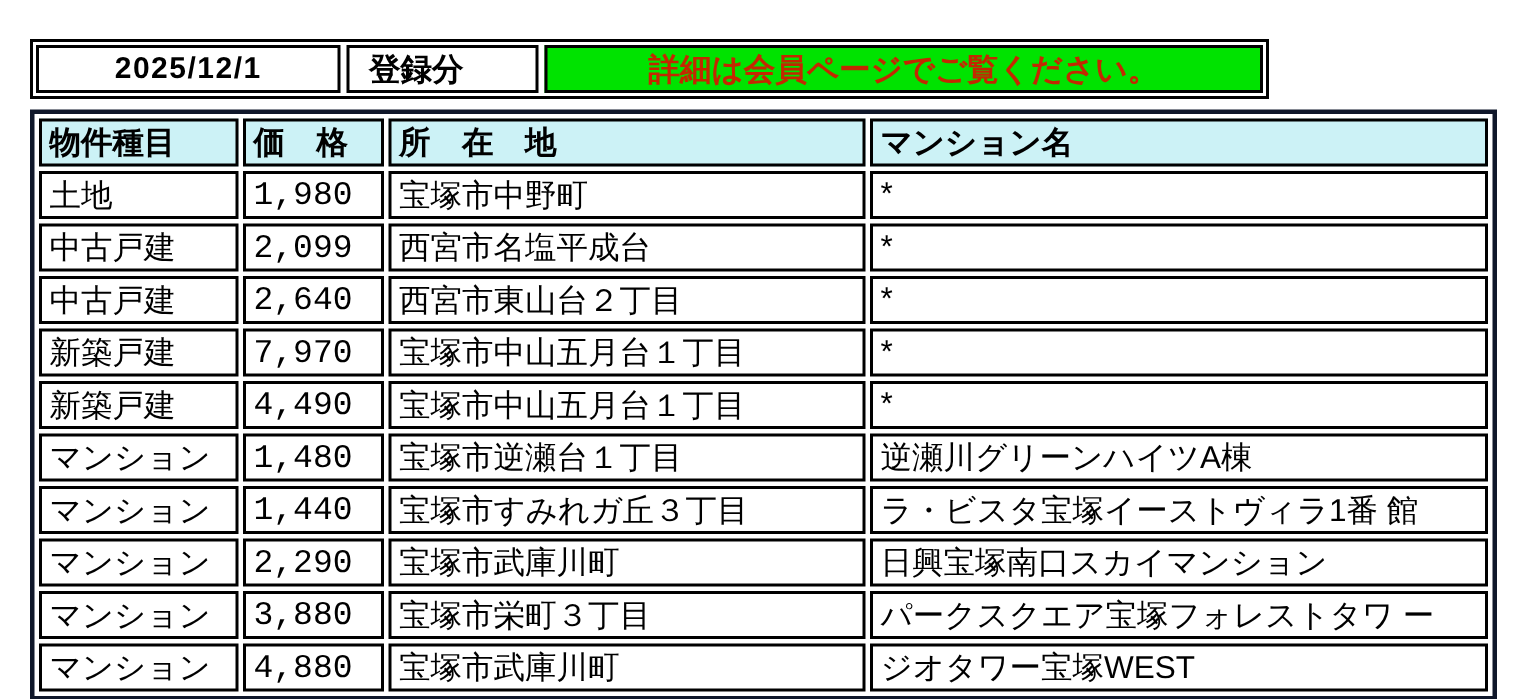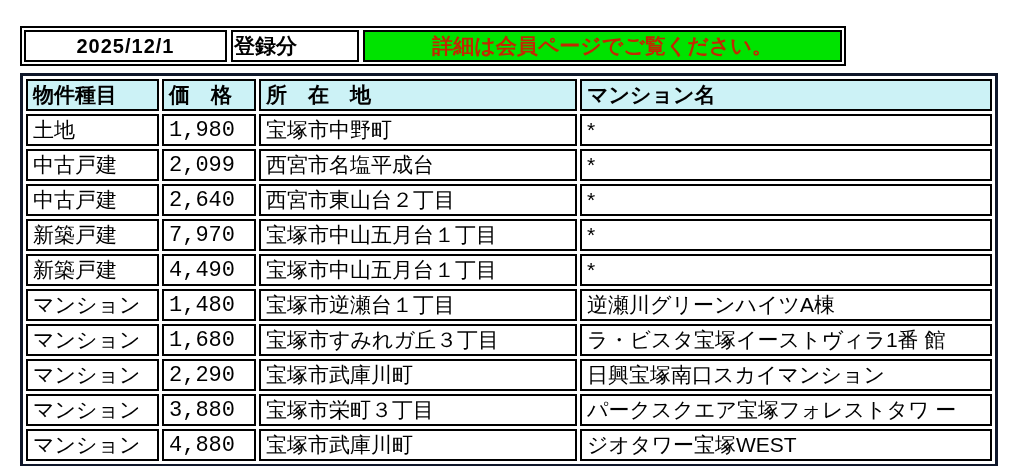--- a/index.html
+++ b/index.html
@@ -12,21 +12,21 @@
   .page{position:absolute;left:20px;top:26px;width:826px;}
 
   
   .topband{
     display:flex;align-items:stretch;
     border:2px solid #000;background:#fff;
     padding:2px;gap:4px;height:32px;box-sizing:content-box;
   }
   .tb-cell{border:2px solid #000;display:flex;align-items:center;box-sizing:border-box;}
   .tb-date{width:203px;justify-content:center;font-weight:bold;font-size:20px;letter-spacing:1px;}
-  .tb-cat{width:128px;padding-left:1px;font-weight:bold;font-size:21px;}
+  .tb-cat{width:128px;padding-left:13px;font-weight:bold;font-size:21px;}
   .tb-notice{
     flex:1;justify-content:center;
     background:var(--banner-bg,#00e300);
     color:var(--banner-text,#c32800);
     font-weight:bold;font-size:21px;font-family:Liberation Mono, monospace;
   }
 
   
   table.listing{
     margin-top:7px;width:978px;table-layout:fixed;
@@ -104,21 +104,21 @@
       <td>*</td>
     </tr>
     <tr>
       <td>マンション</td>
       <td class="price">1,480</td>
       <td>宝塚市逆瀬台１丁目</td>
       <td>逆瀬川グリーンハイツA棟</td>
     </tr>
     <tr>
       <td>マンション</td>
-      <td class="price">1,680</td>
+      <td class="price">1,440</td>
       <td>宝塚市すみれガ丘３丁目</td>
       <td>ラ・ビスタ宝塚イーストヴィラ1番 館</td>
     </tr>
     <tr>
       <td>マンション</td>
       <td class="price">2,290</td>
       <td>宝塚市武庫川町</td>
       <td>日興宝塚南口スカイマンション</td>
     </tr>
     <tr>

